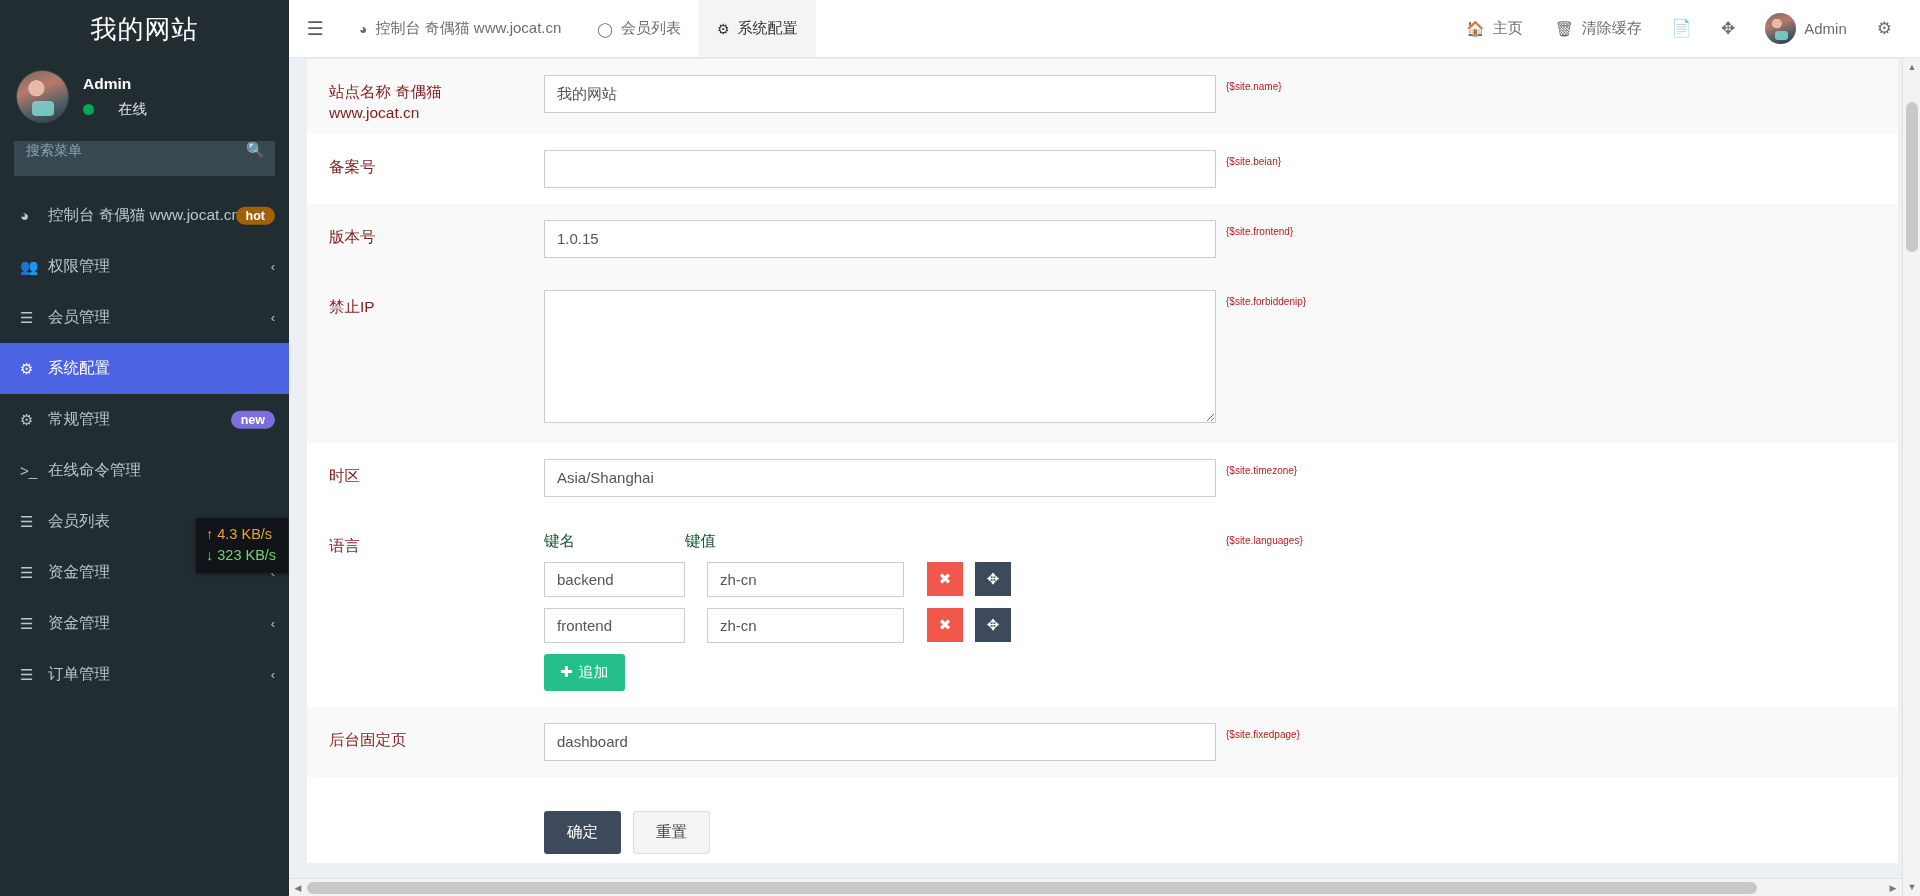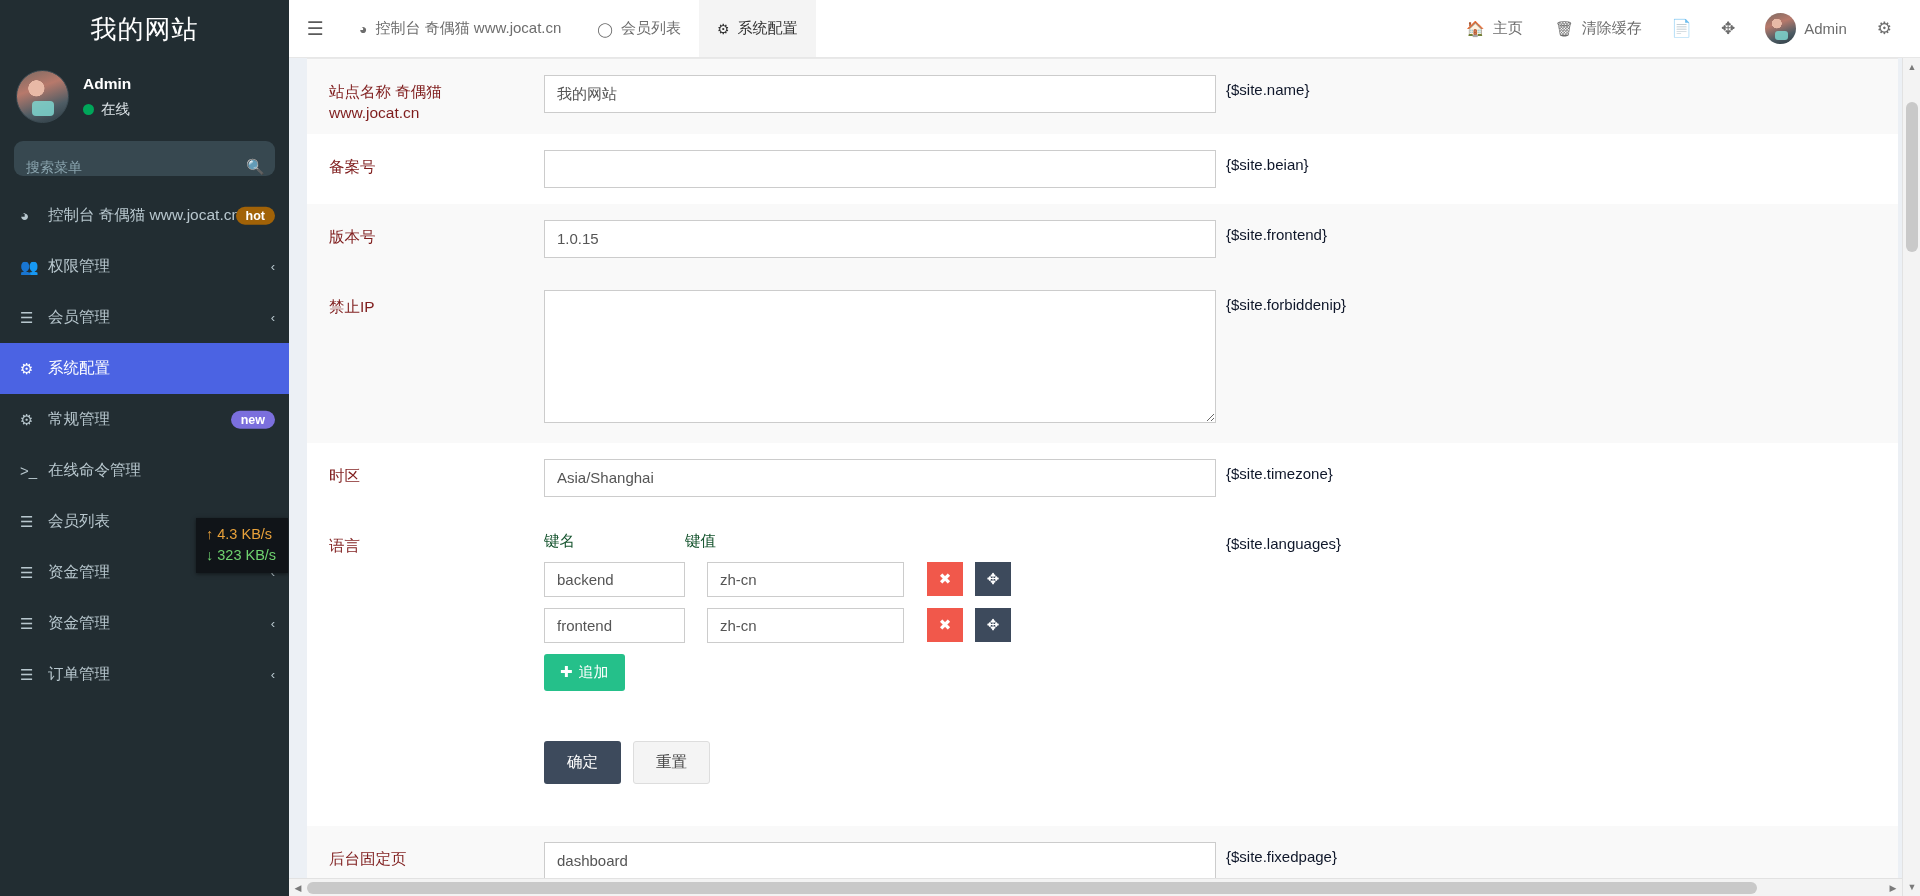--- a/index.html
+++ b/index.html
@@ -27,26 +27,26 @@
     background: radial-gradient(circle at 38% 34%, #e8b9a6 0 17%, rgba(0,0,0,0) 18%),
                 linear-gradient(160deg,#7a6a63 0%, #b7796b 35%, #4e5c64 70%, #2b3a42 100%);
     border:1px solid #3b4a52; flex:none; position:relative; overflow:hidden;
   }
   .avatar:after{
     content:""; position:absolute; left:30%; top:58%; width:42%; height:30%;
     background:#7fd6cf; border-radius:4px; opacity:.85;
   }
   .userinfo { margin-left:14px; line-height:1.45; }
   .userinfo .uname { color:#ffffff; font-weight:bold; font-size:15.5px; }
-  .userinfo .ustatus { color:#dfe6ea; font-size:14.5px; display:flex; align-items:center; gap:7px; margin-top:3px;}
+  .userinfo .ustatus { color:#dfe6ea; font-size:14.5px; display:flex; align-items:center; gap:24px; margin-top:3px;}
   .dot { width:11px; height:11px; border-radius:50%; background:#00a65a; display:inline-block; }
 
   #searchbox {
     margin:4px 14px 14px 14px; height:35px; background:#374850;
-    display:flex; align-items:flex-end; padding:0 10px;border-radius:9px;
+    display:flex; align-items:flex-start; padding:0 10px;
   }
   #searchbox input {
     background:transparent; border:0; outline:none; color:#b8c7ce;
     font-size:14px; flex:1; font-family: inherit;
   }
   #searchbox input::placeholder { color:#8aa4ae; }
   .s-ico { color:#b8c7ce; font-size:15px; }
 
   .menu { list-style:none; margin:0; padding:0; }
   .menu li {
@@ -121,21 +121,21 @@
   }
   .frow { display:flex; align-items:flex-start; min-height:62px; }
   .frow.striped { background:#f9f9f9; }
   .flabel {
     width:237px; flex:none; padding:22px 14px 10px 22px;
     font-size:15.5px; color:#7f1d1d; line-height:1.38;
   }
   .fctrl { flex:1; padding:16px 0 16px 0; max-width:672px; }
   .fvar {
     width:330px; flex:none; padding:22px 0 10px 10px;
-    font-size:15px; color:#0f172a;
+    font-size:10px; color:#b91c1c;
   }
   .inp {
     width:672px; height:38px; border:1px solid #ccc; background:#fff;
     font-size:15px; color:#555; padding:0 12px; outline:none; border-radius:0;
     font-family: inherit;
   }
   .inp::placeholder { color:#9b9b9b; }
   textarea.inp { height:133px; padding:9px 12px; resize:vertical; line-height:1.4; }
 
   
@@ -347,35 +347,35 @@
               <input class="kin" value="frontend" style="">
               <input class="vin" value="zh-cn" style="">
               <button class="kvbtn del">✖</button>
               <button class="kvbtn move">✥</button>
             </div><button class="addbtn">
               <span>✚</span>
               <span>追加</span>
             </button></div>
           <div class="fvar">{$site.languages}</div>
         </div>
+        <div class="frow striped">
+          <div class="flabel">后台固定页</div>
+          <div class="fctrl"><input class="inp" value="dashboard" style=""></div>
+          <div class="fvar">{$site.fixedpage}</div>
+        </div>
         <div class="frow">
           <div class="flabel"></div>
           <div class="fctrl">
             <div class="footbtns">
               <button class="btn primary">确定</button>
               <button class="btn default">重置</button>
             </div>
           </div>
           <div class="fvar"></div>
         </div>
-        <div class="frow striped">
-          <div class="flabel">后台固定页</div>
-          <div class="fctrl"><input class="inp" value="dashboard" style=""></div>
-          <div class="fvar">{$site.fixedpage}</div>
-        </div>
       </div>
   </div>
 </div>
 
 <div id="vscroll">
   <div class="arrowbox" style="top:0;">▲</div>
   <div id="vthumb"></div>
   <div class="arrowbox" style="bottom:0;">▼</div>
 </div>
 <div id="hscroll">

